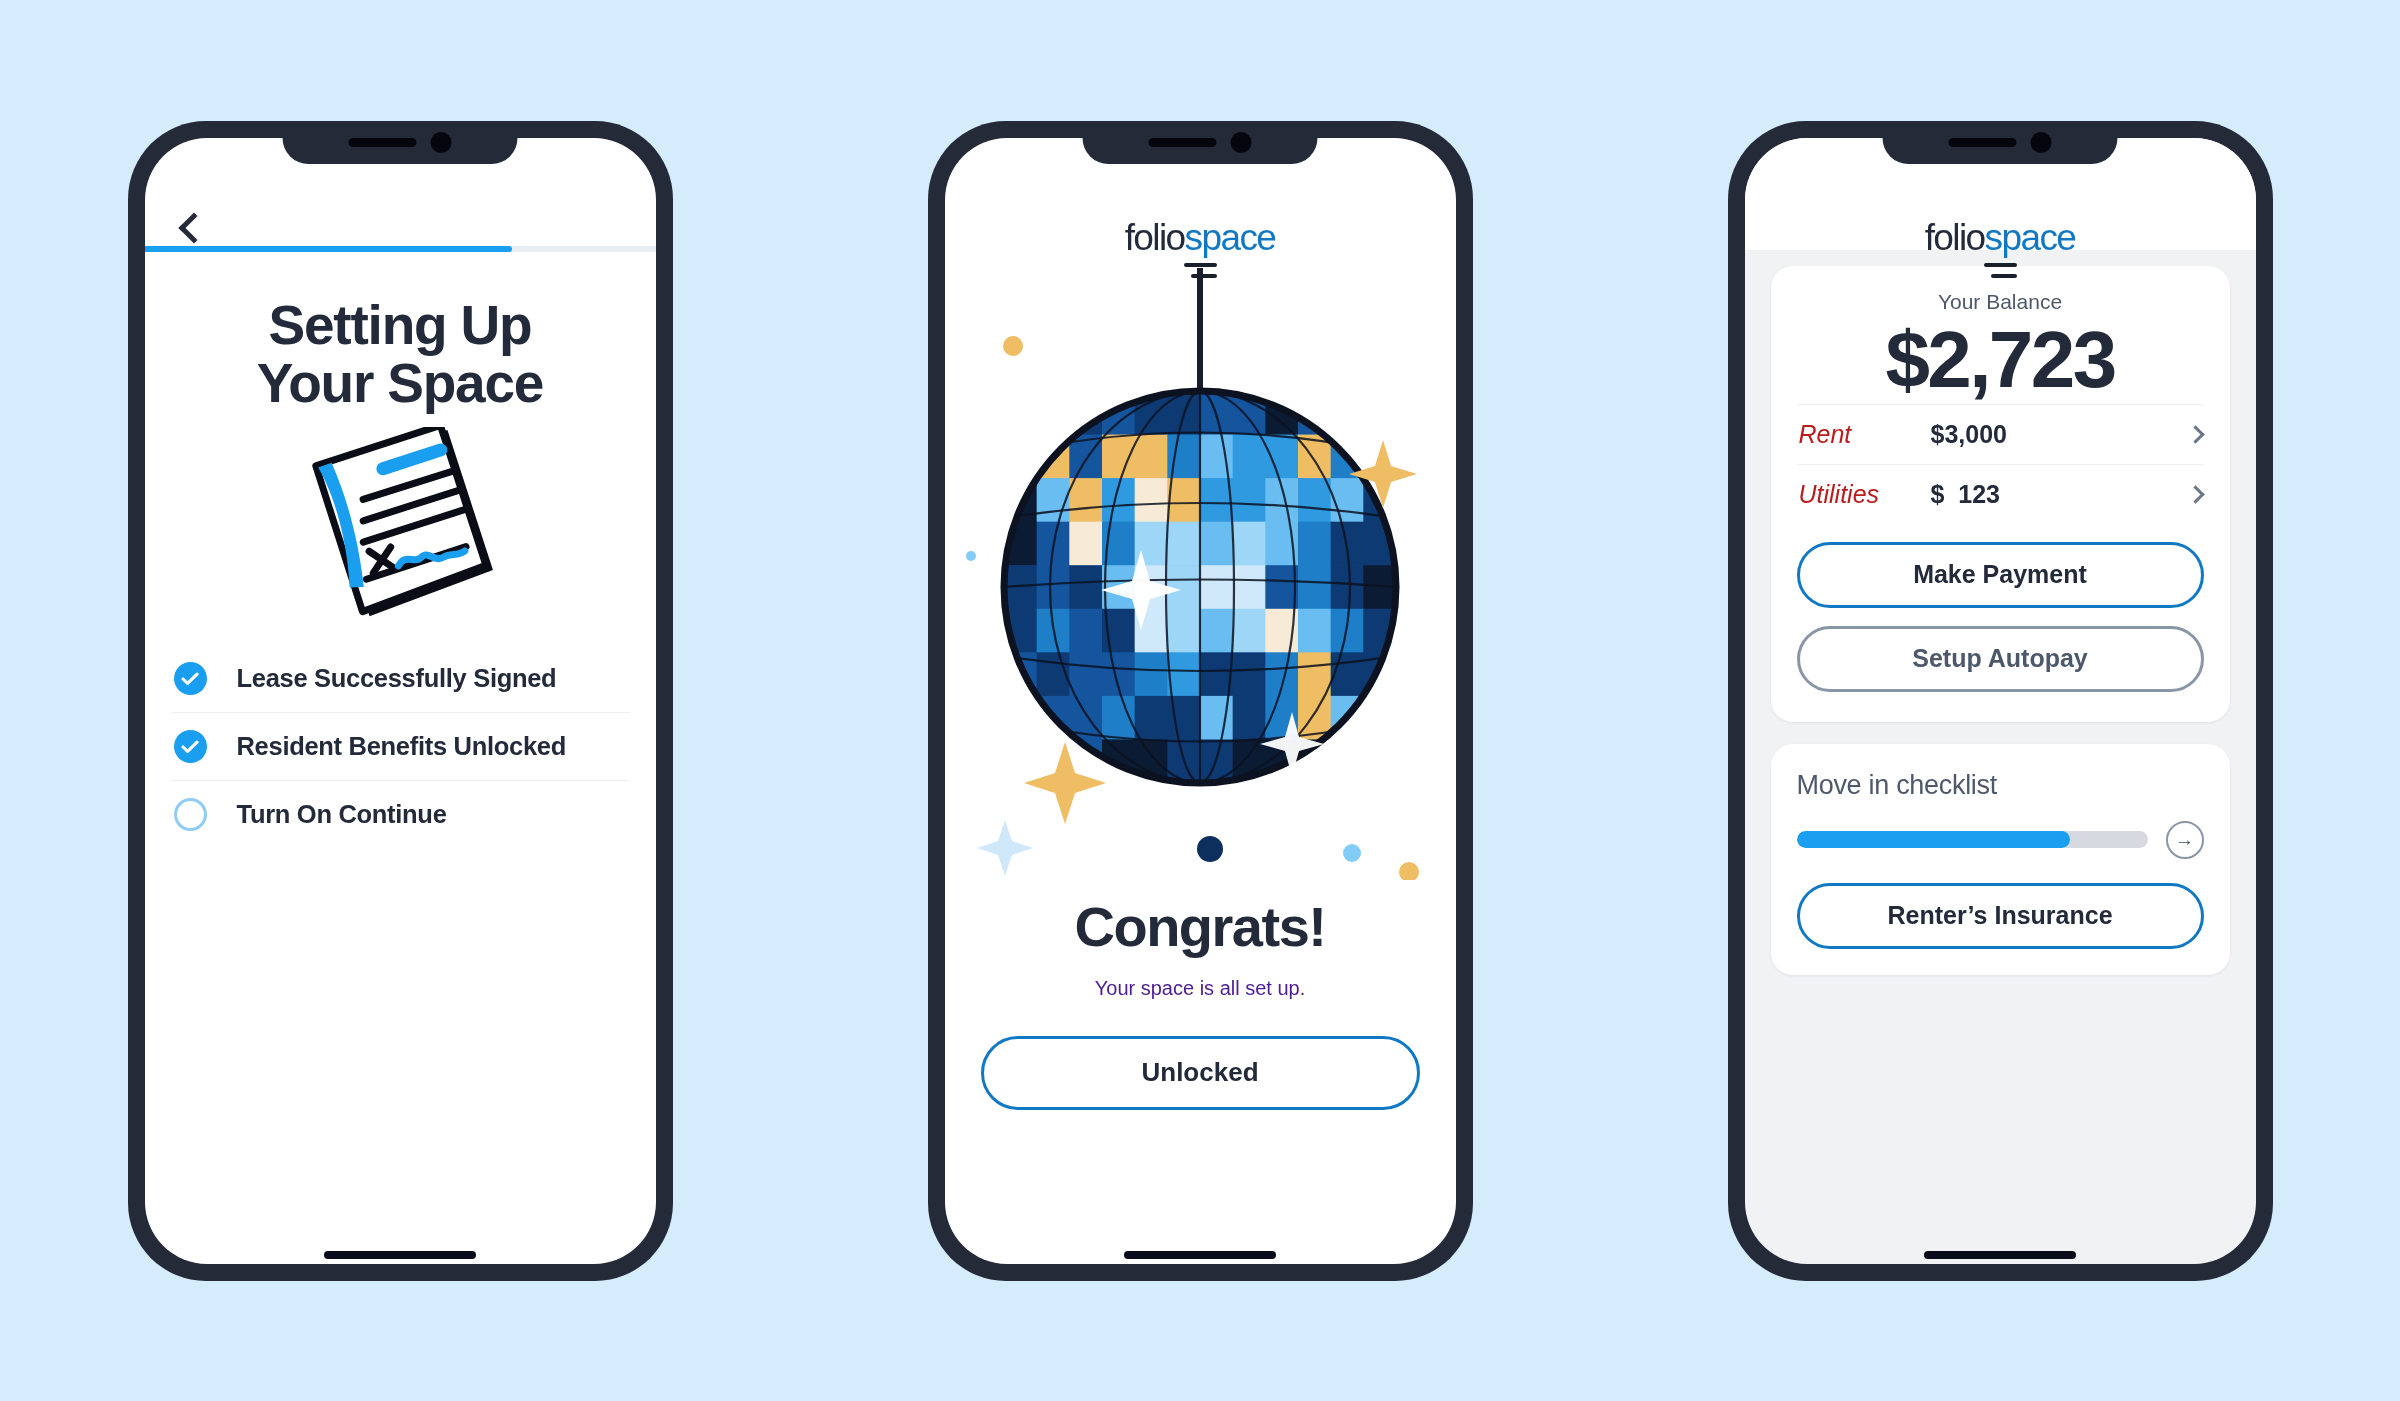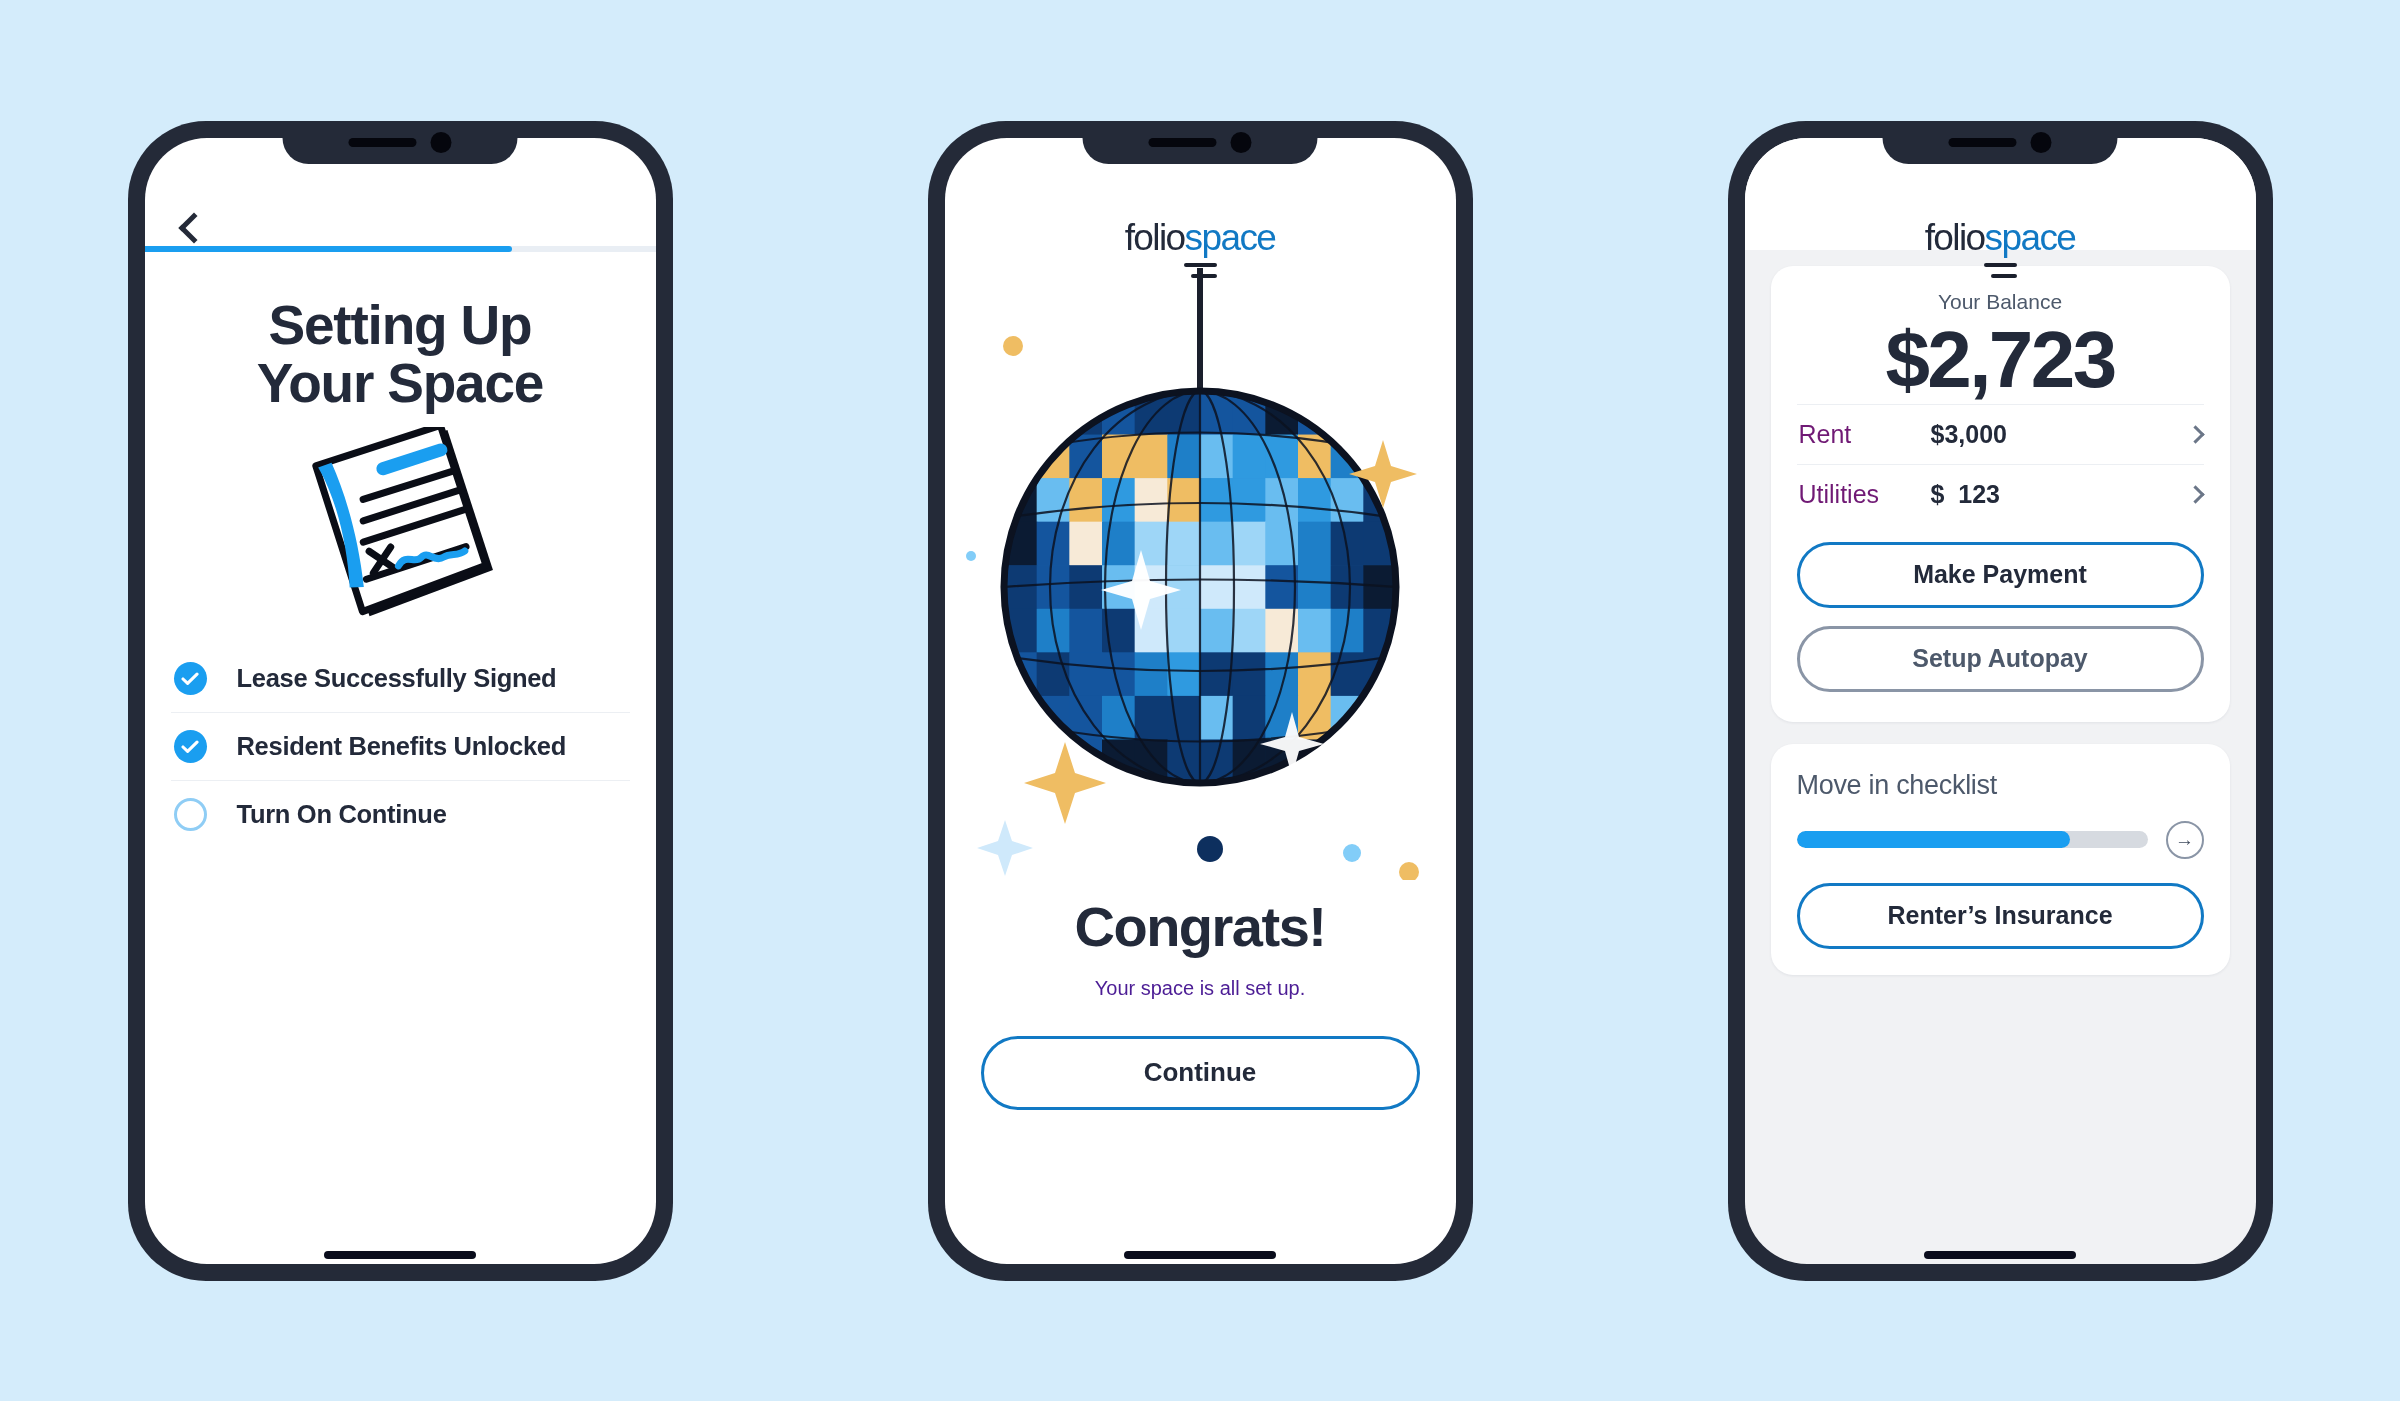--- a/index.html
+++ b/index.html
@@ -160,21 +160,21 @@
     font-size:80px; font-weight:bold;
     color:#232a3a; letter-spacing:-2.6px;
     line-height:1.1;
     margin-top:2px;
   }
   .line-row {
     display:flex; align-items:center;
     padding:15px 2px;
     border-top:1px solid #eceff3;
   }
-  .lr-label { font-size:25px; color:#701a75; flex:0 0 132px; }
+  .lr-label { font-size:25px; color:#b91c1c; flex:0 0 132px;font-style:italic; }
   .lr-value { font-size:25px; font-weight:bold; color:#232a3a; flex:1; }
   .chev-right {
     width:13px; height:13px;
     border-top:3px solid #6b7688;
     border-right:3px solid #6b7688;
     transform:rotate(45deg);
   }
   .card-btn { height:66px; font-size:25px; margin-top:18px; }
   .card-checklist { padding:26px; margin-top:22px; }
   .cl-title { font-size:27px; color:#4d596b; letter-spacing:-0.3px; }
@@ -424,21 +424,21 @@
           <circle cx="68" cy="96" r="10" fill="#efbd63"></circle>
           <circle cx="407" cy="603" r="9" fill="#82cdf8"></circle>
           <circle cx="464" cy="622" r="10" fill="#efbd63"></circle>
           <circle cx="26" cy="306" r="5" fill="#82cdf8"></circle>
         </svg>
         <div class="dotpat" style="width:26px;height:26px;background:#0d2f5e;left:252px;top:586px;"></div>
       </div>
 
       <div class="s2-heading">Congrats!</div>
       <div class="s2-sub">Your space is all set up.</div>
-      <div class="btn btn-outline-blue s2-continue">Continue</div>
+      <div class="btn btn-outline-blue s2-continue">Unlocked</div>
     </div>
     <div class="home-bar"></div>
   </div>
 
   <div class="phone">
     <div class="notch">
       <div class="notch-speaker"></div>
       <div class="notch-camera"></div>
     </div>
     <div class="screen s3-screen">

